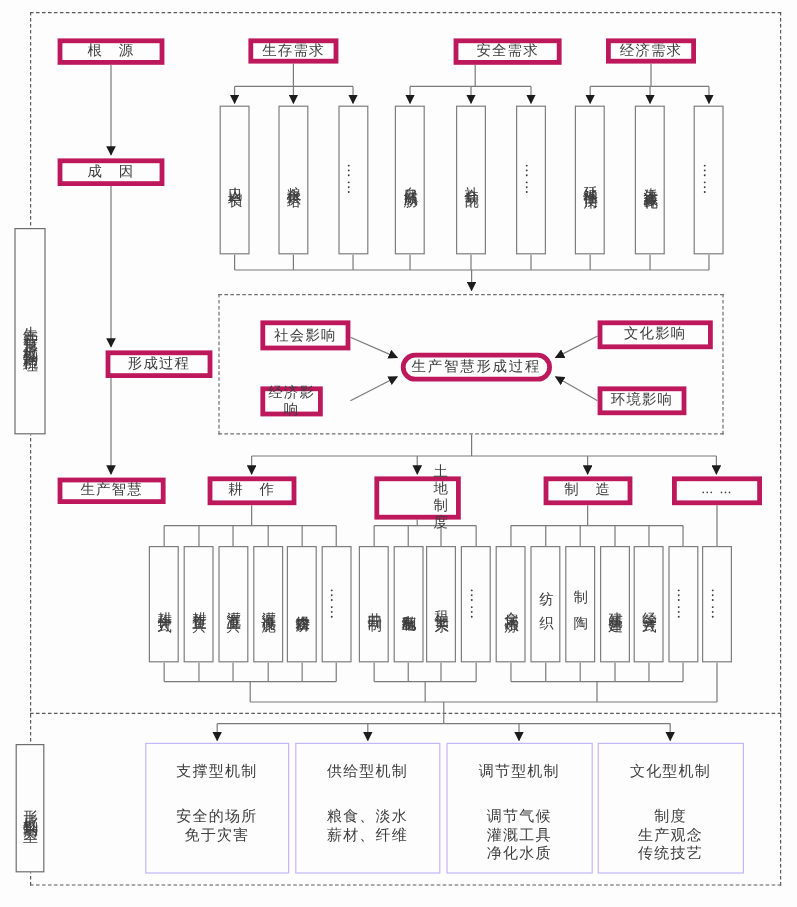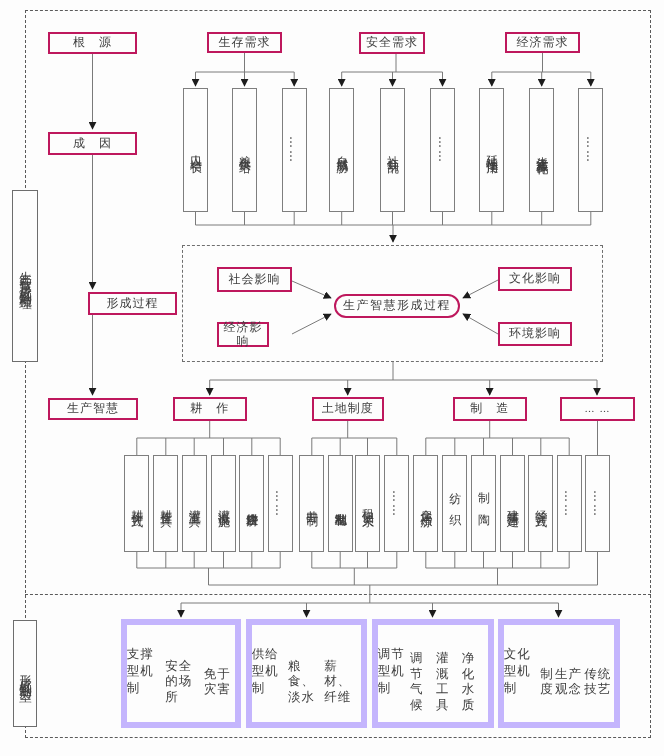--- a/index.html
+++ b/index.html
@@ -5,37 +5,37 @@
   html,body{margin:0;padding:0;background:#ffffff;}
   #canvas{
     position:relative;width:664px;height:756px;background:#fdfdfd;
     font-family:"DejaVu Serif","Liberation Serif",serif;color:#3d3d3d;
     overflow:hidden;
   }
   .abs{position:absolute;box-sizing:border-box;}
   .dashed-rect{border:1px dashed #5a5a5a;}
   .dashed-line{border-top:1px dashed #5a5a5a;height:0;}
   .box{
-    border:2px solid #be185d;background:#fdfdfd;
+    border:4px solid #be185d;background:#fdfdfd;
     display:flex;align-items:center;justify-content:center;
     font-size:12px;letter-spacing:1px;text-align:center;line-height:1.15;
   }
   .vbox{
     border:1px solid #7e7e7e;background:#fdfdfd;
     display:flex;align-items:center;justify-content:center;
     writing-mode:vertical-rl;font-size:12px;letter-spacing:2px;
   }
   .side-label{
     border:1px solid #6d6d6d;background:#fdfdfd;
     display:flex;align-items:center;justify-content:center;
     writing-mode:vertical-rl;font-size:12.5px;letter-spacing:3px;
   }
   .mech{
-    border:6px solid #c4b5fd;background:#fdfdfd;
-    display:flex;flex-direction:row;align-items:center;
+    border:1px solid #c4b5fd;background:#fdfdfd;
+    display:flex;flex-direction:column;align-items:center;
     font-size:12.5px;letter-spacing:1px;padding-top:15px;
   }
   .mech .mech-title{margin-bottom:20px;}
   .mech .mech-line{line-height:15.5px;}
   svg{position:absolute;left:0;top:0;pointer-events:none;}
   svg line, svg polyline{stroke:#7a7a7a;stroke-width:1;fill:none;}
 </style>
 </head>
 <body>
 
@@ -163,42 +163,42 @@
 
   <div class="abs side-label" style="left:12px;top:190px;width:26px;height:172px;">生产智慧形成机制梳理</div>
   <div class="abs side-label" style="left:13px;top:620px;width:24px;height:107px;">形成机制类型</div>
 
   <div class="abs box" style="left:48px;top:32px;width:89px;height:22px;">根　源</div>
   <div class="abs box" style="left:48px;top:132px;width:89px;height:23px;">成　因</div>
   <div class="abs box" style="left:48px;top:292px;width:89px;height:23px;margin-left:40px;">形成过程</div>
   <div class="abs box" style="left:48px;top:398px;width:90px;height:22px;">生产智慧</div>
 
   <div class="abs box" style="left:207px;top:32px;width:75px;height:21px;">生存需求</div>
-  <div class="abs box" style="left:359px;top:32px;width:66px;height:22px;">安全需求</div>
+  <div class="abs box" style="left:378px;top:32px;width:90px;height:22px;">安全需求</div>
   <div class="abs box" style="left:505px;top:32px;width:75px;height:21px;">经济需求</div>
 
   <div class="abs vbox" style="left:183px;top:88px;width:25px;height:124px;">人口增长</div>
   <div class="abs vbox" style="left:232px;top:88px;width:25px;height:124px;">粮食供给</div>
   <div class="abs vbox" style="left:281.7px;top:88px;width:25px;height:124px;">……</div>
   <div class="abs vbox" style="left:329.2px;top:88px;width:25px;height:124px;">自然威胁</div>
   <div class="abs vbox" style="left:380px;top:88px;width:25px;height:124px;">社会动乱</div>
   <div class="abs vbox" style="left:430px;top:88px;width:25px;height:124px;">……</div>
   <div class="abs vbox" style="left:479.3px;top:88px;width:25px;height:124px;">延续性使用</div>
   <div class="abs vbox" style="left:529.2px;top:88px;width:25px;height:124px;letter-spacing:1px;">生活方式多样化</div>
   <div class="abs vbox" style="left:578.3px;top:88px;width:25px;height:124px;">……</div>
 
   <div class="abs dashed-rect" style="left:182px;top:245px;width:421px;height:117px;border-color:#6f6f6f;"></div>
   <div class="abs box" style="left:217px;top:267px;width:75px;height:25px;">社会影响</div>
   <div class="abs box" style="left:217px;top:322px;width:52px;height:25px;">经济影响</div>
-  <div class="abs box" style="left:498px;top:267px;width:74px;height:24px;">文化影响</div>
+  <div class="abs box" style="left:498px;top:267px;width:96px;height:24px;">文化影响</div>
   <div class="abs box" style="left:498px;top:322px;width:74px;height:24px;">环境影响</div>
   <div class="abs box" style="left:334px;top:294px;width:126px;height:24px;letter-spacing:1.5px;border-radius:12px;">生产智慧形成过程</div>
 
   <div class="abs box" style="left:172.7px;top:397px;width:74px;height:24px;">耕　作</div>
-  <div class="abs box" style="left:311.7px;top:397px;width:72px;height:24px;">土地制度</div>
+  <div class="abs box" style="left:311.7px;top:397px;width:72px;height:36px;padding-left:40px;">土地制度</div>
   <div class="abs box" style="left:452.7px;top:397px;width:74px;height:24px;">制　造</div>
   <div class="abs box" style="left:560px;top:397px;width:75px;height:24px;font-size:10px;">… …</div>
 
   <div class="abs vbox" style="left:124.3px;top:455px;width:25px;height:97px;">耕作方式</div>
   <div class="abs vbox" style="left:153.3px;top:455px;width:25px;height:97px;">耕作工具</div>
   <div class="abs vbox" style="left:181.7px;top:455px;width:25px;height:97px;">灌溉工具</div>
   <div class="abs vbox" style="left:211px;top:455px;width:25px;height:97px;">灌溉设施</div>
   <div class="abs vbox" style="left:239.3px;top:455px;width:25px;height:97px;letter-spacing:0;">自耕农经济</div>
   <div class="abs vbox" style="left:267.7px;top:455px;width:25px;height:97px;">……</div>
 

